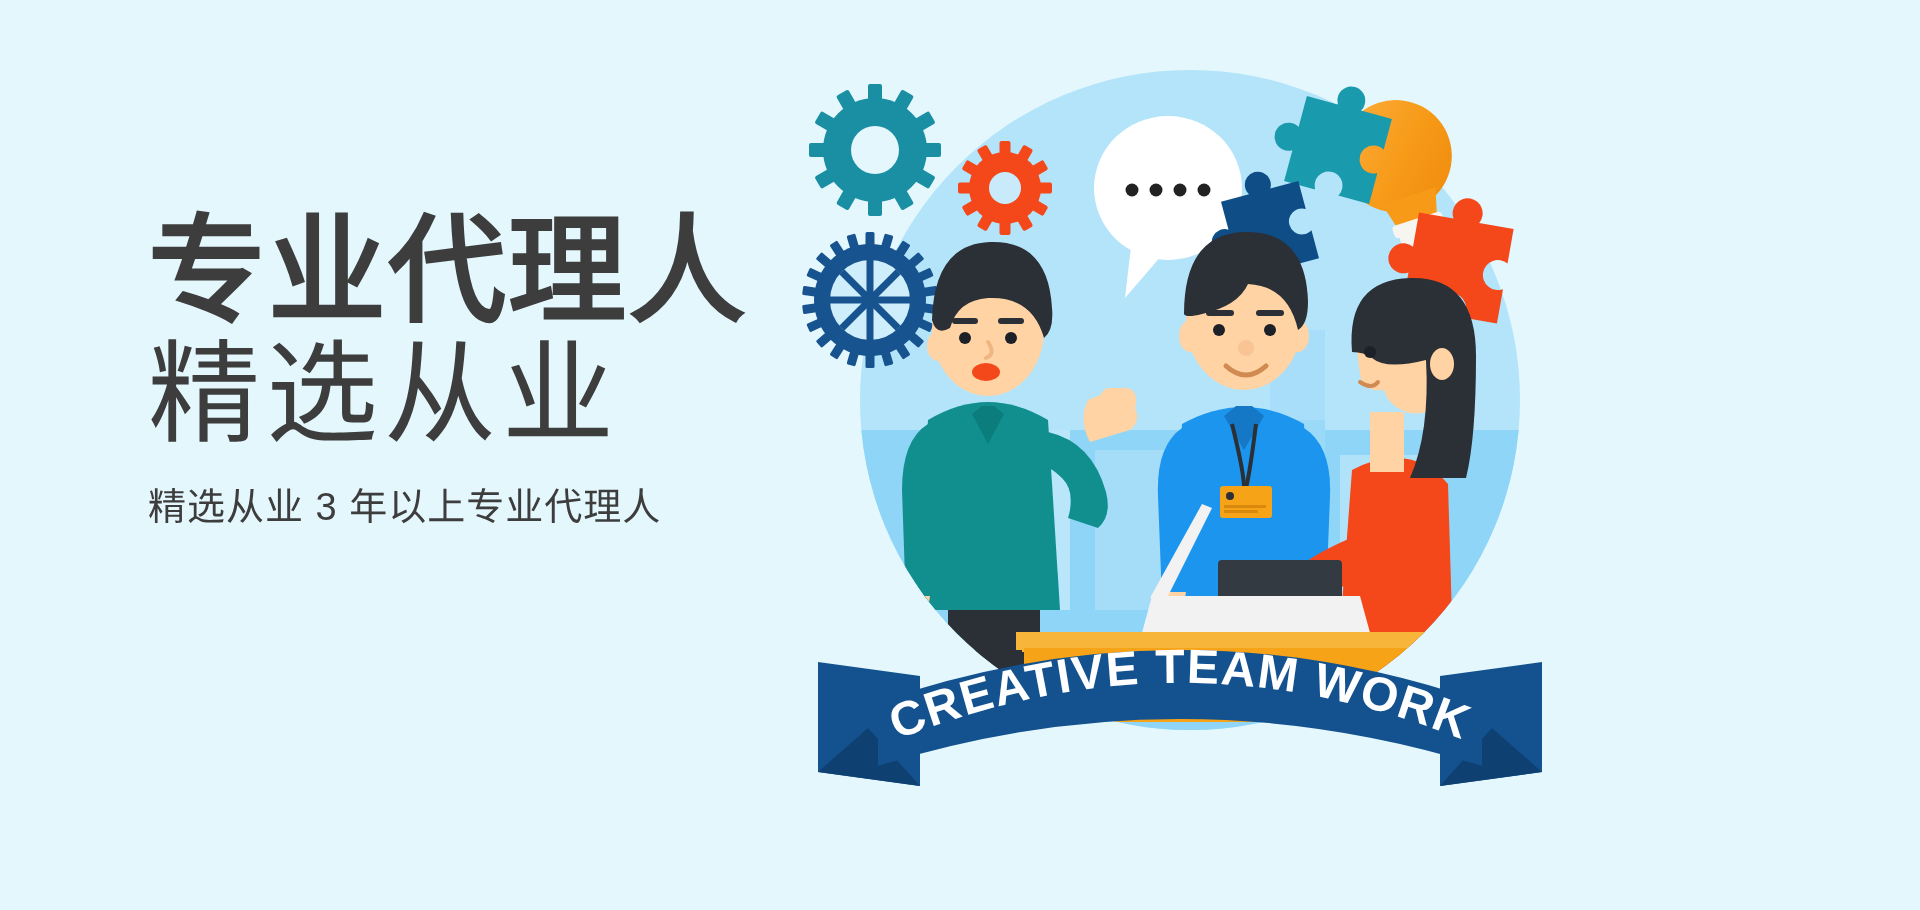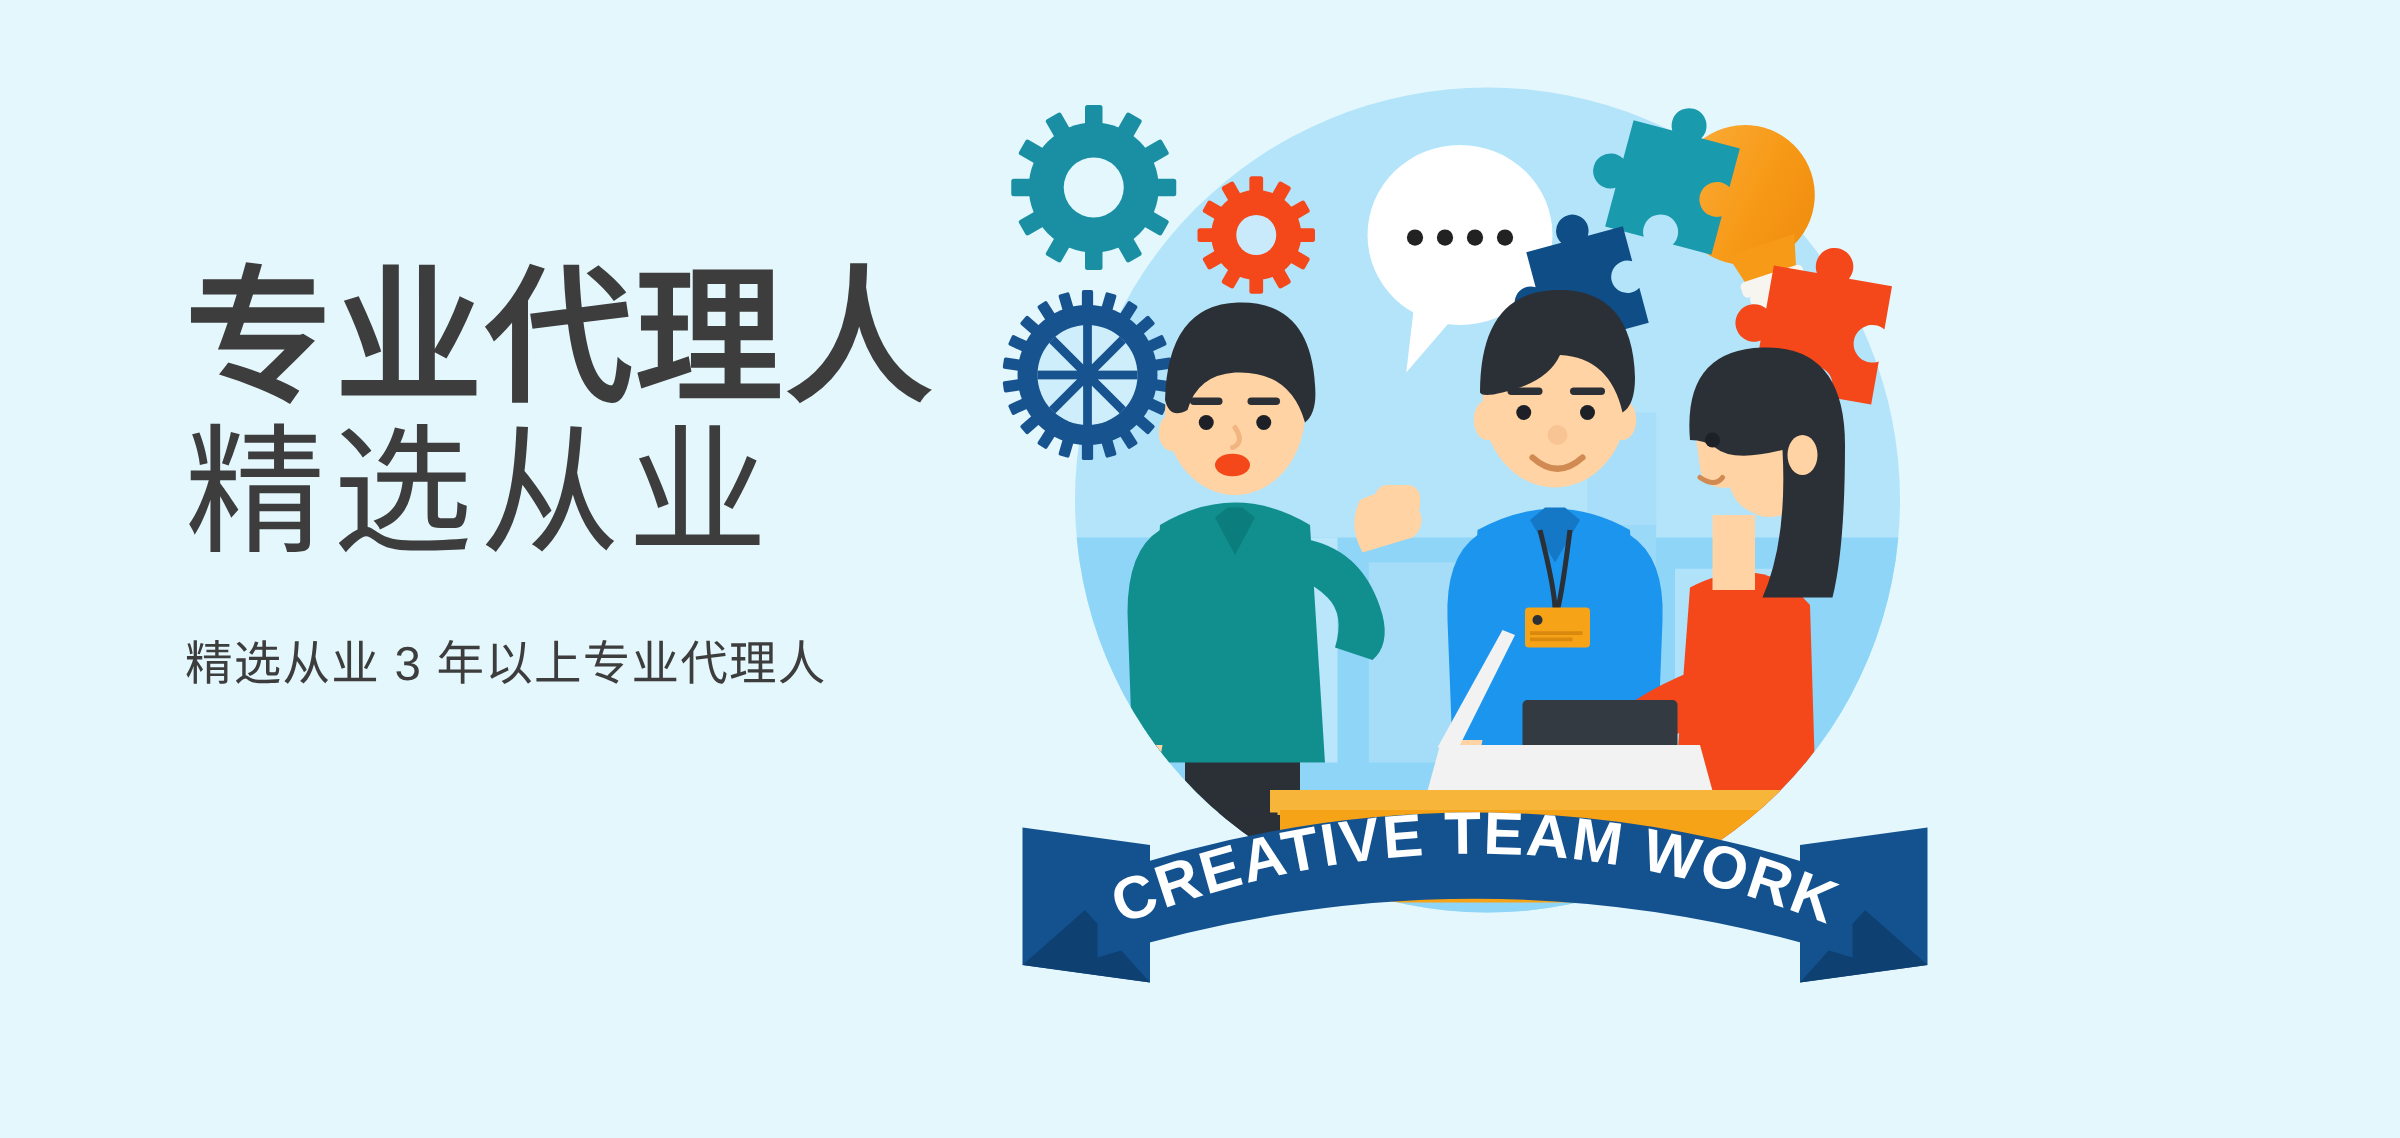--- a/index.html
+++ b/index.html
@@ -30,21 +30,21 @@
     white-space:nowrap;
   }
   .title-line2 {
     font-size:112px;
     line-height:1.16;
     font-weight:300;
     color:#3d3d3d;
     letter-spacing:6px;
     white-space:nowrap;
   }
-  .sub-wrap { margin-top:44px; }
+  .sub-wrap { margin-top:19px; }
   .sub-line {
     font-size:38px;
     line-height:1.48;
     color:#3d3d3d;
     letter-spacing:1px;
     white-space:nowrap;
   }
   .sub-line.accent { color:#ff0000; }
 
   

